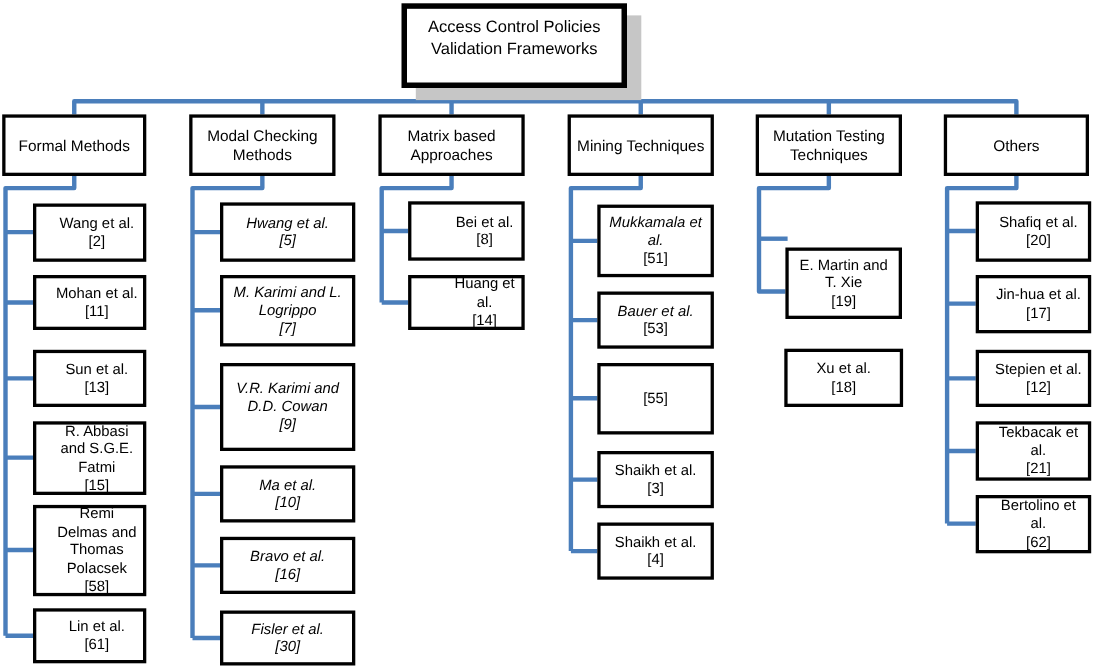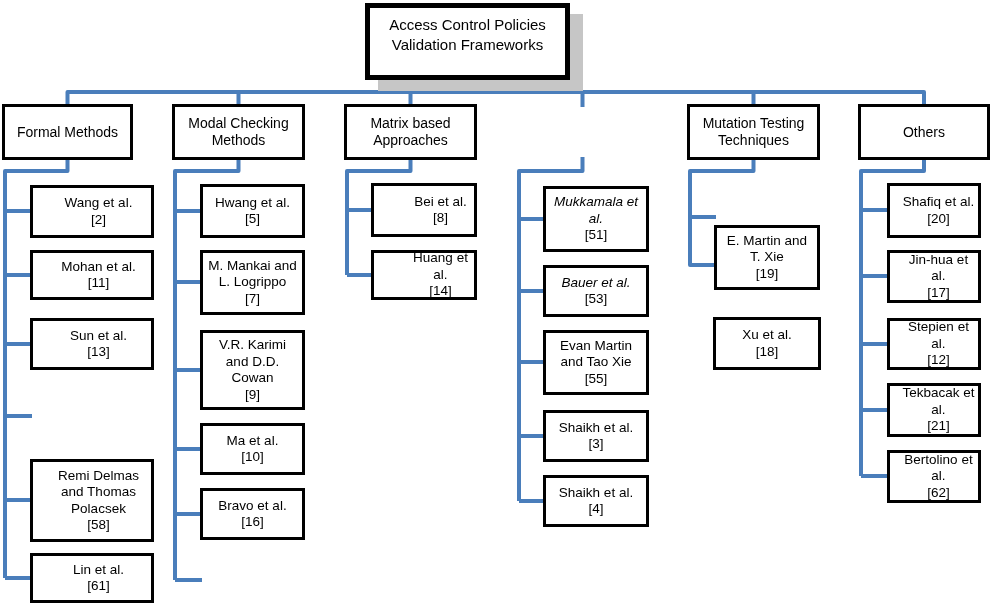--- a/index.html
+++ b/index.html
@@ -20,26 +20,26 @@
     box-sizing:border-box;display:flex;align-items:center;justify-content:center;
     text-align:center;font-size:14px;line-height:17px;padding:0 2px;
   }
   .leaf{
     position:absolute;background:#fff;border:3px solid #000;box-sizing:border-box;
     display:flex;flex-direction:column;align-items:center;justify-content:center;
     text-align:center;font-size:13.5px;line-height:16.5px;padding:0 3px;
   }
   .leaf.italic .nm, .leaf.italic .rf{font-style:italic;}
   .leaf.italic .rf{font-style:normal;}
-  .c1{left:30px;width:124px;padding-left:16px;}
-  .c2{left:200px;width:105px;}
+  .c1{left:30px;width:103px;padding-left:16px;}
+  .c2{left:200px;width:123px;font-style:italic;}
   .c3{left:371px;width:106px;padding-left:36px;}
   .c4{left:543px;width:106px;}
   .c5{left:714px;width:106px;margin-top:40px;}
-  .c6{left:887px;width:94px;padding-left:12px;}
+  .c6{left:887px;width:105px;padding-left:12px;}
 </style>
 </head>
 <body>
 
 <div class="canvas">
 
   <svg class="connectors" viewBox="0 0 994 609" xmlns="http://www.w3.org/2000/svg">
 
     <path d="M467.5,75 V92"></path>
     <path d="M67.5,107 L67.5,92 L924,92 L924,107"></path>
@@ -62,84 +62,92 @@
 
     <path d="M924,157 V171 H861 V476"></path>
     <path d="M861,210 H889 M861,276 H889 M861,344 H889 M861,410 H889 M861,476 H889"></path>
   </svg>
 
   <div class="root">Access Control Policies Validation Frameworks</div>
 
   <div class="hdr" style="left:2px;top:104px;width:131px">Formal Methods</div>
   <div class="hdr" style="left:344px;top:104px;width:133px">Matrix based Approaches</div>
   <div class="hdr" style="left:172px;top:104px;width:133px">Modal Checking Methods</div>
+  <div class="hdr" style="left:516px;top:104px;width:133px">Mining Techniques</div>
   <div class="hdr" style="left:687px;top:104px;width:133px">Mutation Testing Techniques</div>
   <div class="hdr" style="left:858px;top:104px;width:132px">Others</div>
 
   <div class="leaf c1" style="top:185px;height:53px">
     <div class="nm">Wang et al.</div>
     <div class="rf">[2]</div>
   </div>
   <div class="leaf c1" style="top:250px;height:50px">
     <div class="nm">Mohan et al.</div>
     <div class="rf">[11]</div>
   </div>
   <div class="leaf c1" style="top:318px;height:52px">
     <div class="nm">Sun et al.</div>
     <div class="rf">[13]</div>
   </div>
+  <div class="leaf c1" style="top:383px;height:67px">
+    <div class="nm">R. Abbasi and S.G.E. Fatmi</div>
+    <div class="rf">[15]</div>
+  </div>
   <div class="leaf c1" style="top:459px;height:83px">
     <div class="nm">Remi Delmas and Thomas Polacsek</div>
     <div class="rf">[58]</div>
   </div>
   <div class="leaf c1" style="top:553px;height:50px">
     <div class="nm">Lin et al.</div>
     <div class="rf">[61]</div>
   </div>
 
   <div class="leaf c2" style="top:184px;height:54px">
     <div class="nm">Hwang et al.</div>
     <div class="rf">[5]</div>
   </div>
   <div class="leaf c2" style="top:250px;height:65px">
-    <div class="nm">M. Mankai and L. Logrippo</div>
+    <div class="nm">M. Karimi and L. Logrippo</div>
     <div class="rf">[7]</div>
   </div>
   <div class="leaf c2" style="top:330px;height:80px">
     <div class="nm">V.R. Karimi and D.D. Cowan</div>
     <div class="rf">[9]</div>
   </div>
   <div class="leaf c2" style="top:423px;height:52px">
     <div class="nm">Ma et al.</div>
     <div class="rf">[10]</div>
   </div>
   <div class="leaf c2" style="top:488px;height:52px">
     <div class="nm">Bravo et al.</div>
     <div class="rf">[16]</div>
+  </div>
+  <div class="leaf c2" style="top:555px;height:50px">
+    <div class="nm">Fisler et al.</div>
+    <div class="rf">[30]</div>
   </div>
 
   <div class="leaf c3" style="top:183px;height:54px">
     <div class="nm">Bei et al.</div>
     <div class="rf">[8]</div>
   </div>
   <div class="leaf c3" style="top:250px;height:50px">
     <div class="nm">Huang et al.</div>
     <div class="rf">[14]</div>
   </div>
 
   <div class="leaf c4 italic" style="top:186px;height:66px">
     <div class="nm">Mukkamala et al.</div>
     <div class="rf">[51]</div>
   </div>
   <div class="leaf c4 italic" style="top:265px;height:52px">
     <div class="nm">Bauer et al.</div>
     <div class="rf">[53]</div>
   </div>
   <div class="leaf c4" style="top:330px;height:65px">
-    <div class="nm">Evan Martin and Tao Xie</div>
     <div class="rf">[55]</div>
   </div>
   <div class="leaf c4" style="top:410px;height:52px">
     <div class="nm">Shaikh et al.</div>
     <div class="rf">[3]</div>
   </div>
   <div class="leaf c4" style="top:475px;height:52px">
     <div class="nm">Shaikh et al.</div>
     <div class="rf">[4]</div>
   </div>

